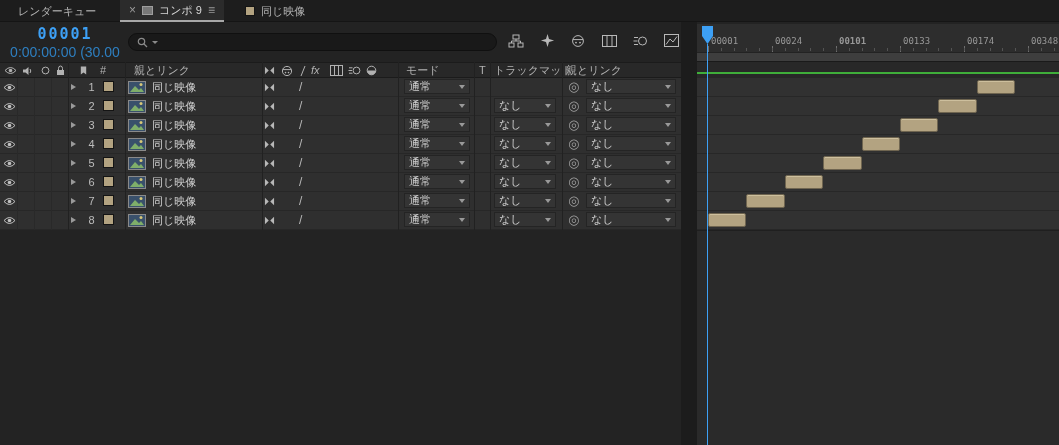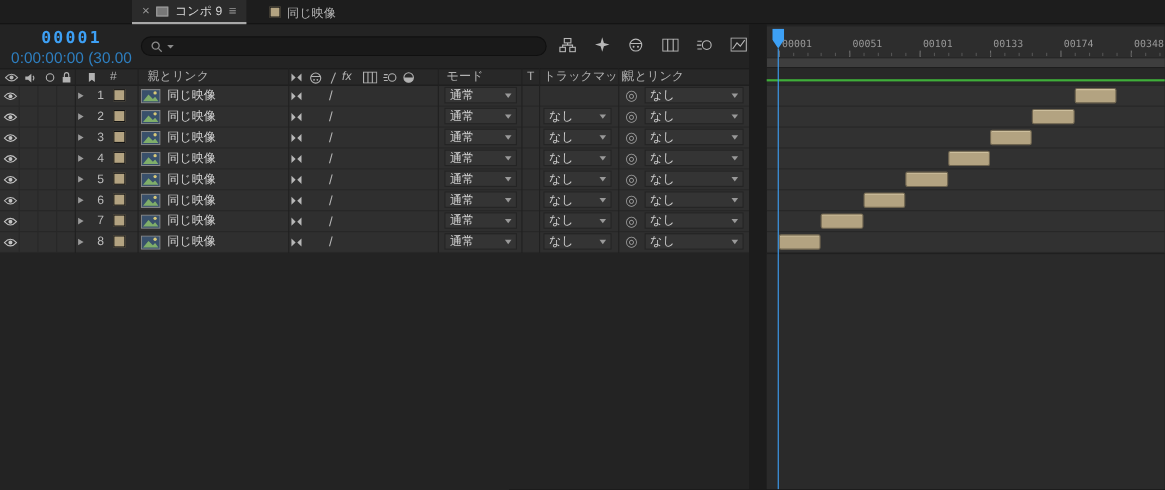--- a/index.html
+++ b/index.html
@@ -73,20 +73,21 @@
   .cti-line { position:absolute; left:707px; top:44px; width:1px; height:401px; background:#3da0f5; z-index:6; }
   .cti-head { position:absolute; left:702px; top:26px; width:11px; height:18px; background:#3da0f5; clip-path:polygon(0 0,100% 0,100% 55%,50% 100%,0 55%); z-index:6; cursor:grab; }
   svg { display:block; }
 </style>
 </head>
 <body>
 
 <div class="app">
 
   <div class="tabbar">
+    <div class="tab-plain">レンダーキュー</div>
     <div class="tab-active">
       <span class="close-x">×</span>
       <span class="panel-ico"></span>
       <span>コンポ 9</span>
       <span class="menu-ico">≡</span>
     </div>
     <div class="tab-foot">
       <span class="swatch-ico"></span>
       <span>同じ映像</span>
     </div>
@@ -145,23 +146,23 @@
           <rect x="0.5" y="0.5" width="14" height="12" fill="none" stroke="#b8b8b8"></rect>
           <path d="M2 10.5 L6 5 L9 8 L13 2.5" fill="none" stroke="#b8b8b8"></path>
         </svg>
     </span>
   </div>
 
   <div class="ruler">
       <div class="tickline" style="left: 11px;"></div>
       <div class="tick" style="left: 14px;">00001</div>
       <div class="tickline" style="left: 75px;"></div>
-      <div class="tick" style="left: 78px;">00051</div>
+      <div class="tick" style="left: 78px;">00024</div>
       <div class="tickline" style="left: 139px;"></div>
-      <div class="tick" style="left: 142px;">00101</div>
+      <div class="tick" style="left: 142px; font-weight: bold;">00101</div>
       <div class="tickline" style="left: 203px;"></div>
       <div class="tick" style="left: 206px;">00133</div>
       <div class="tickline" style="left: 267px;"></div>
       <div class="tick" style="left: 270px;">00174</div>
       <div class="tickline" style="left: 331px;"></div>
       <div class="tick" style="left: 334px;">00348</div>
       <div class="mtick" style="left: 23.8px;"></div>
       <div class="mtick" style="left: 36.6px;"></div>
       <div class="mtick" style="left: 49.4px;"></div>
       <div class="mtick" style="left: 62.2px;"></div>

